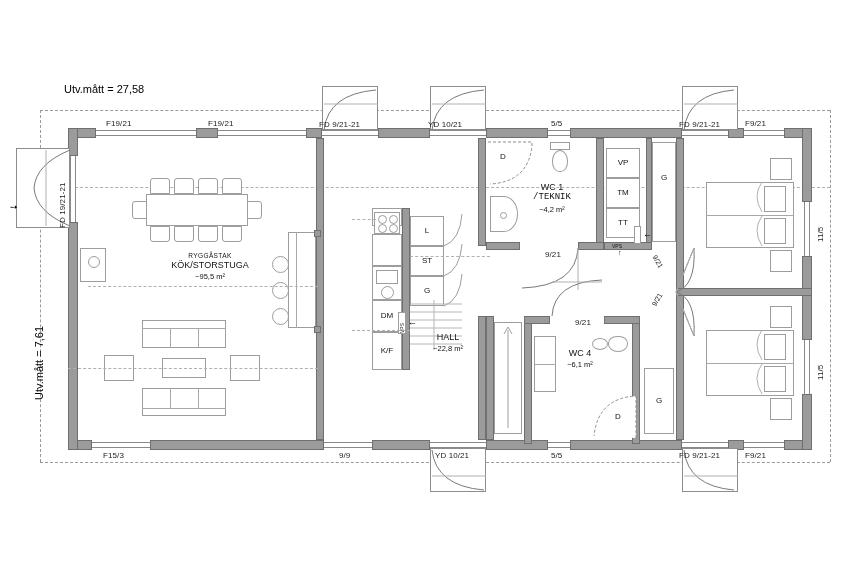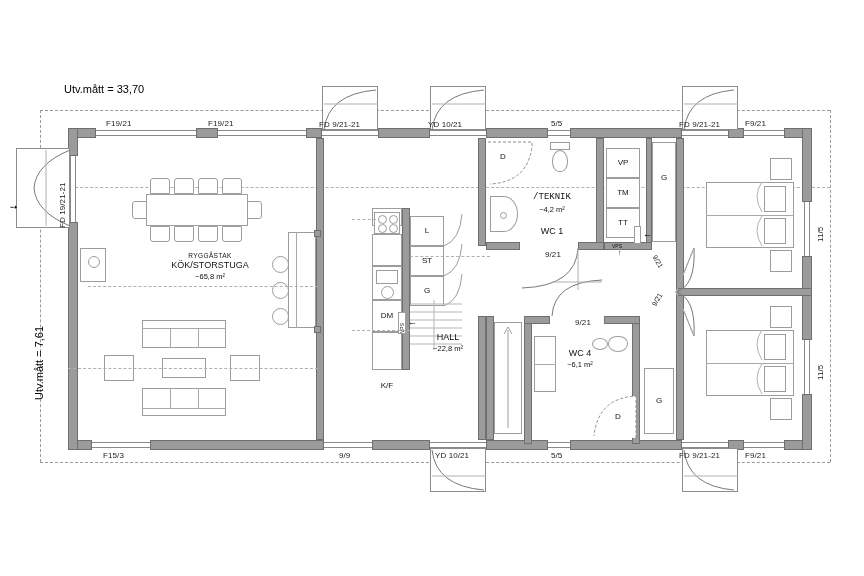--- a/index.html
+++ b/index.html
@@ -31,21 +31,21 @@
 </head>
 <body>
 
 <div id="stage">
 
   <div class="abs dashdot" style="left:40px;top:110px;width:790px;"></div>
   <div class="abs dashdot" style="left:40px;top:462px;width:790px;"></div>
   <div class="abs dashdotv" style="left:40px;top:110px;height:352px;"></div>
   <div class="abs dashdotv" style="left:830px;top:110px;height:352px;"></div>
 
-  <div class="abs dimtxt" style="left:64px;top:83px;">Utv.mått = 33,70</div>
+  <div class="abs dimtxt" style="left:64px;top:83px;">Utv.mått = 27,58</div>
 
   <div class="abs dimtxt rot90" style="left:33px;top:400px;">Utv.mått = 7,61</div>
 
   <div class="abs centerline" style="left:40px;top:187px;width:790px;"></div>
 
   <div class="abs wall" style="left:68px;top:128px;width:28px;height:10px;"></div>
   <div class="abs wall" style="left:196px;top:128px;width:22px;height:10px;"></div>
   <div class="abs wall" style="left:306px;top:128px;width:16px;height:10px;"></div>
   <div class="abs wall" style="left:378px;top:128px;width:52px;height:10px;"></div>
   <div class="abs wall" style="left:486px;top:128px;width:62px;height:10px;"></div>
@@ -107,21 +107,21 @@
 
   <div class="abs wall" style="left:524px;top:316px;width:8px;height:128px;"></div>
   <div class="abs wall" style="left:632px;top:316px;width:8px;height:128px;"></div>
   <div class="abs wall" style="left:524px;top:316px;width:26px;height:8px;"></div>
   <div class="abs wall" style="left:604px;top:316px;width:36px;height:8px;"></div>
 
   <div class="abs wall" style="left:486px;top:316px;width:8px;height:124px;"></div>
 
   <div class="abs roomname" style="left:140px;top:250px;width:140px;font-size:6.5px;letter-spacing:0.4px;">RYGGÅSTAK</div>
   <div class="abs roomname" style="left:140px;top:260px;width:140px;">KÖK/STORSTUGA</div>
-  <div class="abs roomarea" style="left:140px;top:272px;width:140px;">~65,8 m²</div>
+  <div class="abs roomarea" style="left:140px;top:272px;width:140px;">~95,5 m²</div>
 
   <div class="abs fur" style="left:146px;top:194px;width:102px;height:32px;"></div>
   <div class="abs fur" style="left:150px;top:178px;width:20px;height:16px;border-radius:3px 3px 0 0;"></div>
   <div class="abs fur" style="left:174px;top:178px;width:20px;height:16px;border-radius:3px 3px 0 0;"></div>
   <div class="abs fur" style="left:198px;top:178px;width:20px;height:16px;border-radius:3px 3px 0 0;"></div>
   <div class="abs fur" style="left:222px;top:178px;width:20px;height:16px;border-radius:3px 3px 0 0;"></div>
   <div class="abs fur" style="left:150px;top:226px;width:20px;height:16px;border-radius:0 0 3px 3px;"></div>
   <div class="abs fur" style="left:174px;top:226px;width:20px;height:16px;border-radius:0 0 3px 3px;"></div>
   <div class="abs fur" style="left:198px;top:226px;width:20px;height:16px;border-radius:0 0 3px 3px;"></div>
   <div class="abs fur" style="left:222px;top:226px;width:20px;height:16px;border-radius:0 0 3px 3px;"></div>
@@ -161,21 +161,21 @@
   <div class="abs" style="left:389px;top:215px;width:7px;height:7px;border:1px solid #9d9d9d;border-radius:50%;"></div>
   <div class="abs" style="left:378px;top:224px;width:7px;height:7px;border:1px solid #9d9d9d;border-radius:50%;"></div>
   <div class="abs" style="left:389px;top:224px;width:7px;height:7px;border:1px solid #9d9d9d;border-radius:50%;"></div>
   <div class="abs fur" style="left:372px;top:234px;width:30px;height:32px;"></div>
   <div class="abs fur" style="left:372px;top:266px;width:30px;height:34px;"></div>
   <div class="abs fur" style="left:376px;top:270px;width:22px;height:14px;"></div>
   <div class="abs" style="left:381px;top:286px;width:11px;height:11px;border:1px solid #9d9d9d;border-radius:50%;"></div>
   <div class="abs fur" style="left:372px;top:300px;width:30px;height:32px;"></div>
   <div class="abs appl" style="left:372px;top:311px;width:30px;">DM</div>
   <div class="abs fur" style="left:372px;top:332px;width:30px;height:38px;"></div>
-  <div class="abs appl" style="left:372px;top:346px;width:30px;margin-top:35px;">K/F</div>
+  <div class="abs appl" style="left:372px;top:346px;width:30px;">K/F</div>
 
   <div class="abs fur" style="left:410px;top:216px;width:34px;height:30px;"></div>
   <div class="abs appl" style="left:410px;top:226px;width:34px;">L</div>
   <div class="abs fur" style="left:410px;top:246px;width:34px;height:30px;"></div>
   <div class="abs appl" style="left:410px;top:256px;width:34px;">ST</div>
   <div class="abs fur" style="left:410px;top:276px;width:34px;height:30px;"></div>
   <div class="abs appl" style="left:410px;top:286px;width:34px;">G</div>
 
   <svg class="abs" style="left:440px;top:210px;" width="26" height="100">
     <path d="M4 36 Q 20 30 22 4" fill="none" stroke="#9d9d9d" stroke-width="1"></path>
@@ -199,21 +199,21 @@
 
   <div class="abs roomname" style="left:420px;top:332px;width:56px;">HALL</div>
   <div class="abs roomarea" style="left:420px;top:344px;width:56px;">~22,8 m²</div>
 
   <div class="abs fur" style="left:494px;top:322px;width:28px;height:112px;"></div>
   <svg class="abs" style="left:498px;top:324px;" width="20" height="106">
     <path d="M10 104 L10 6" stroke="#9d9d9d" stroke-width="1" fill="none"></path>
     <path d="M6 10 L10 3 L14 10" stroke="#9d9d9d" stroke-width="1" fill="none"></path>
   </svg>
 
-  <div class="abs roomname" style="left:524px;top:182px;width:56px;margin-top:44px;">WC 1</div>
+  <div class="abs roomname" style="left:524px;top:182px;width:56px;">WC 1</div>
   <div class="abs roomname" style="left:524px;top:192px;width:56px;font-family:Liberation Mono, monospace;">/TEKNIK</div>
   <div class="abs roomarea" style="left:524px;top:205px;width:56px;">~4,2 m²</div>
 
   <svg class="abs" style="left:488px;top:142px;" width="48" height="46">
     <path d="M0 0 L44 0 L44 4 Q 40 40 2 42" fill="#ffffff" stroke="#8d8d8d" stroke-width="1" stroke-dasharray="3,2"></path>
   </svg>
   <div class="abs appl" style="left:495px;top:152px;width:16px;">D</div>
 
   <div class="abs fur" style="left:550px;top:142px;width:20px;height:8px;"></div>
   <div class="abs fur" style="left:552px;top:150px;width:16px;height:22px;border-radius:50% 50% 45% 45%;"></div>

